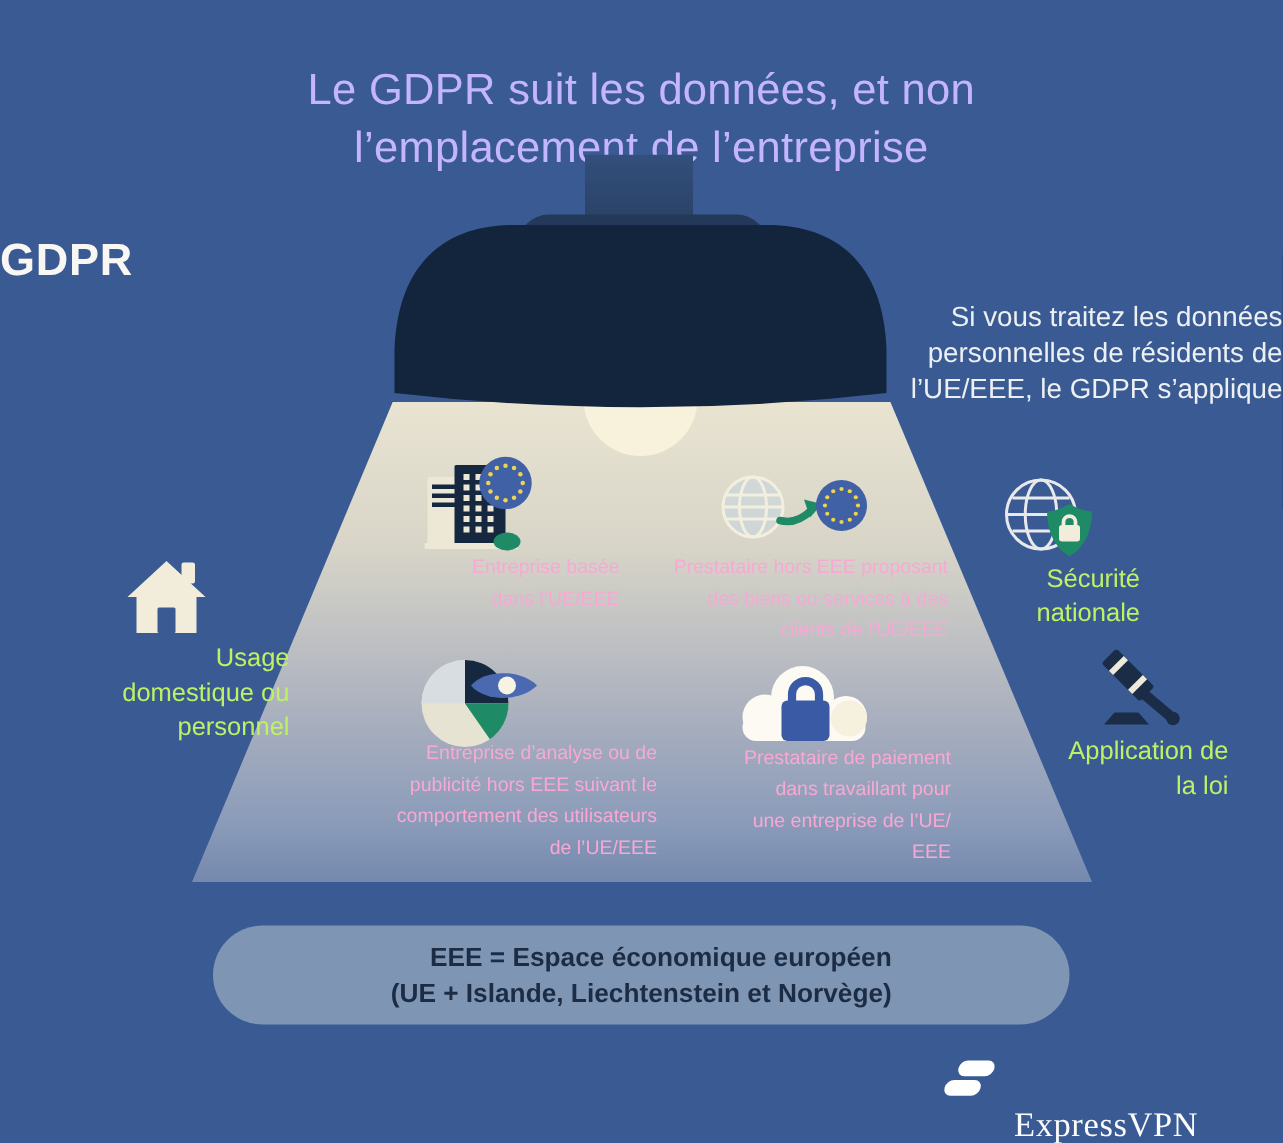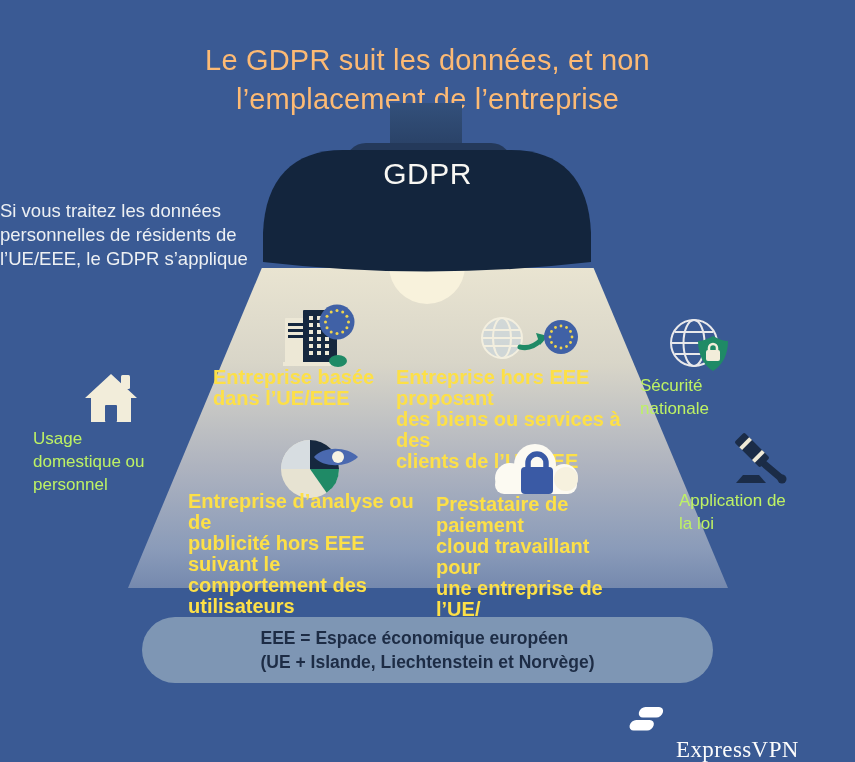--- a/index.html
+++ b/index.html
@@ -2,40 +2,40 @@
 <html><head>
 <meta charset="utf-8">
 <style>
   html,body{margin:0;padding:0;background:#2c4679;}
   .canvas{
     position:relative;width:855px;height:762px;overflow:hidden;
     background:#3A5A94;
     font-family:"Liberation Sans",sans-serif;
   }
   .abs{position:absolute;}
-  .label{white-space:pre-line;text-align:left;}
+  .label{white-space:pre-line;text-align:right;}
   .page-title{
     left:0;top:41px;width:855px;text-align:center;white-space:pre-line;
-    color:#fdba74;font-size:29px;line-height:39px;font-weight:500;letter-spacing:.2px;
+    color:#c4b5fd;font-size:29px;line-height:39px;font-weight:500;letter-spacing:.2px;
   }
   .lamp-heading{
-    left:0;top:157px;width:855px;text-align:center;
-    color:#F8F7F3;font-size:30px;line-height:34px;font-weight:400;letter-spacing:.5px;
+    left:0;top:157px;width:855px;text-align:left;
+    color:#F8F7F3;font-size:30px;line-height:34px;font-weight:700;letter-spacing:.5px;
   }
   .lamp-subtitle{
     left:0;top:199px;width:855px;
     color:#EDF0F3;font-size:18.5px;line-height:24px;font-weight:400;
   }
   .beam{
     left:128px;top:268px;width:600px;height:320px;
     background:linear-gradient(180deg,#E9E4D1 0%,#D8D5C8 30%,#AEB3BF 62%,#8A9BB9 88%,#7589AE 100%);
     -webkit-clip-path:polygon(22.3% 0%,77.6% 0%,100% 100%,0% 100%);
     clip-path:polygon(22.3% 0%,77.6% 0%,100% 100%,0% 100%);
   }
-  .beam-label{color:#fde047;font-size:20px;line-height:21px;font-weight:700;}
+  .beam-label{color:#f9a8d4;font-size:13px;line-height:21px;font-weight:400;}
   .out-label{color:#bef264;font-size:17px;line-height:23px;font-weight:400;}
   .footnote-pill{
     left:142px;top:617px;width:571px;height:66px;border-radius:33px;
     background:#7E96B4;display:flex;align-items:center;justify-content:center;
   }
   .footnote-text{color:#1D2C45;font-size:17.5px;line-height:24px;font-weight:700;}
   .wordmark{
     color:#FCFCFC;font-family:"Liberation Serif",serif;font-size:23px;line-height:30px;letter-spacing:.4px;
   }
 </style>
@@ -132,21 +132,21 @@
         <circle cx="75.5" cy="31.5" r="1.4"></circle>
         <circle cx="71.5" cy="27.5" r="1.4"></circle>
       <circle cx="70" cy="22" r="1.4"></circle>
         <circle cx="71.5" cy="16.5" r="1.4"></circle>
         <circle cx="75.5" cy="12.5" r="1.4"></circle>
       <circle cx="81" cy="11" r="1.4"></circle>
         <circle cx="86.5" cy="12.5" r="1.4"></circle>
         <circle cx="90.5" cy="16.5" r="1.4"></circle>
     </g>
   </svg>
-  <div class="abs label beam-label" style="left:396px;top:367px;width:236px;">Entreprise hors EEE proposant
+  <div class="abs label beam-label" style="left:396px;top:367px;width:236px;">Prestataire hors EEE proposant
 des biens ou services à des
 clients de l’UE/EEE</div>
 
   <svg class="abs" style="left:278px;top:437px;" width="88" height="62" viewBox="0 0 88 62">
     <circle cx="32" cy="32" r="29" fill="#E7E3D2"></circle>
     <path d="M32,32 L32,3 A29,29 0 0 0 3,32 Z" fill="#D7DDE1"></path>
     <path d="M32,32 L32,3 A29,29 0 0 1 61,32 Z" fill="#16283F"></path>
     <path d="M32,32 L61,32 A29,29 0 0 1 48.6,55.8 Z" fill="#1F8A66"></path>
     <path d="M36,20 C45,9 69,9 80,20 C69,31 45,31 36,20 Z" fill="#4A69B0"></path>
     <circle cx="60" cy="20" r="6" fill="#F7F3E3"></circle>
@@ -161,21 +161,21 @@
       <circle cx="22" cy="38" r="15"></circle>
       <circle cx="47" cy="25" r="21"></circle>
       <circle cx="76" cy="38" r="14"></circle>
       <rect x="7" y="36" width="82" height="18" rx="9"></rect>
     </g>
     <circle cx="78" cy="39" r="12" fill="#F3ECD6" opacity="0.7"></circle>
     <path d="M40,28 v-5 a9,9 0 0 1 18,0 v5" fill="none" stroke="#3A5AA5" stroke-width="5.5"></path>
     <rect x="33" y="27" width="32" height="27" rx="4" fill="#3A5AA5"></rect>
   </svg>
   <div class="abs label beam-label" style="left:436px;top:494px;width:198px;">Prestataire de paiement
-cloud travaillant pour
+dans travaillant pour
 une entreprise de l’UE/
 EEE</div>
 
   <svg class="abs" style="left:83px;top:372px;" width="56" height="52" viewBox="0 0 56 52">
     <g fill="#F2EDDA">
       <rect x="38" y="3" width="9" height="14" rx="1.5"></rect>
       <path d="M28,2 L54,26 H48 V50 H8 V26 H2 Z"></path>
     </g>
     <rect x="22" y="33" width="12" height="17" rx="1" fill="#3A5A94"></rect>
   </svg>

